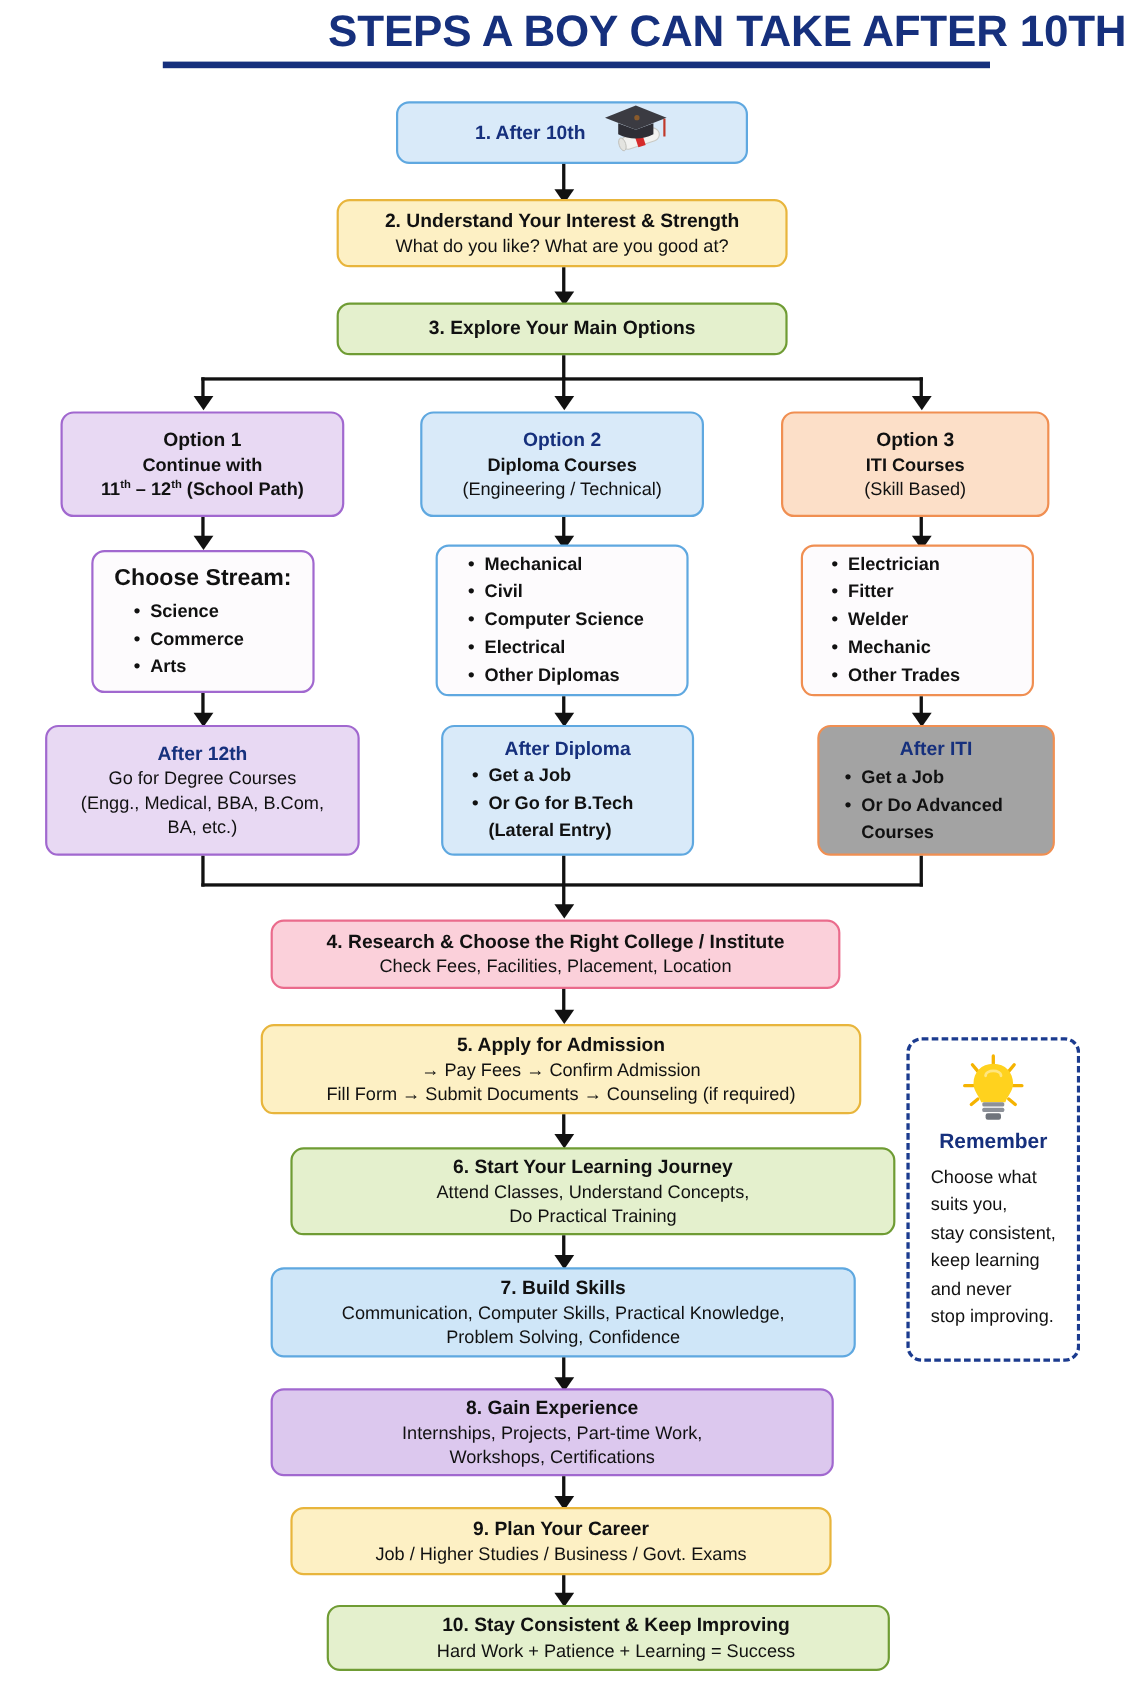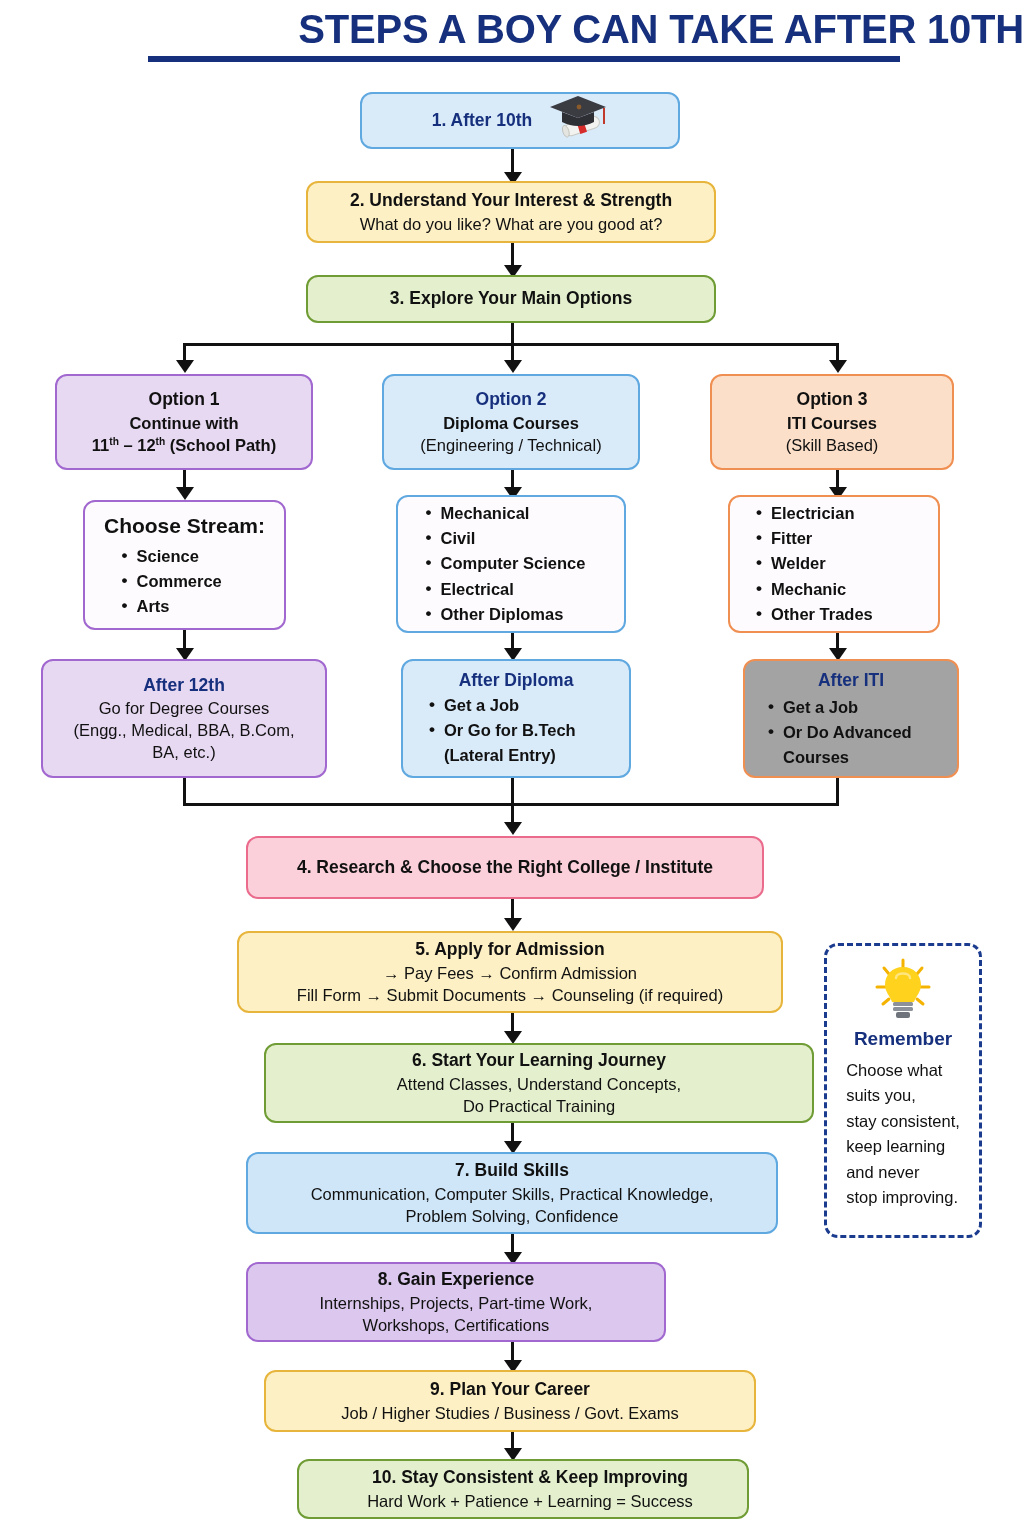--- a/index.html
+++ b/index.html
@@ -215,20 +215,21 @@
   </div>
 
   <div class="vline" style="left:183px; top:778px; height:28px;"></div>
   <div class="vline" style="left:836px; top:778px; height:28px;"></div>
   <div class="hline" style="left:183px; top:803px; width:656px;"></div>
   <div class="vline" style="left:511px; top:778px; height:47px;"></div>
   <div class="arrow" style="left:503.5px; top:822px;"></div>
 
   <div class="node" style="left:246px; top:836px; width:518px; height:63px; background:#fbd0da; border-color:#ea6b8c;">
     <div class="hd">4. Research &amp; Choose the Right College / Institute</div>
+    <div class="sub">Check Fees, Facilities, Placement, Location</div>
   </div>
   <div class="vline" style="left:511px; top:899px; height:23px;"></div>
   <div class="arrow" style="left:503.5px; top:918px;"></div>
 
   <div class="node" style="left:237px; top:931px; width:546px; height:82px; background:#fdf0c4; border-color:#e8b53c;">
     <div class="hd">5. Apply for Admission</div>
     <div class="sub">→ Pay Fees → Confirm Admission</div>
     <div class="sub">Fill Form → Submit Documents → Counseling (if required)</div>
   </div>
   <div class="vline" style="left:511px; top:1013px; height:22px;"></div>
@@ -243,36 +244,36 @@
   <div class="arrow" style="left:503.5px; top:1141px;"></div>
 
   <div class="node" style="left:246px; top:1152px; width:532px; height:82px; background:#cfe6f8; border-color:#5fa8e0;">
     <div class="hd">7. Build Skills</div>
     <div class="sub">Communication, Computer Skills, Practical Knowledge,</div>
     <div class="sub">Problem Solving, Confidence</div>
   </div>
   <div class="vline" style="left:511px; top:1234px; height:22px;"></div>
   <div class="arrow" style="left:503.5px; top:1252px;"></div>
 
-  <div class="node" style="left:246px; top:1262px; width:420px; height:80px; background:#dcc8ee; border-color:#a168cf;">
+  <div class="node" style="left:246px; top:1262px; width:512px; height:80px; background:#dcc8ee; border-color:#a168cf;">
     <div class="hd">8. Gain Experience</div>
     <div class="sub">Internships, Projects, Part-time Work,</div>
     <div class="sub">Workshops, Certifications</div>
   </div>
   <div class="vline" style="left:511px; top:1342px; height:22px;"></div>
   <div class="arrow" style="left:503.5px; top:1360px;"></div>
 
   <div class="node" style="left:264px; top:1370px; width:492px; height:62px; background:#fdf0c4; border-color:#e8b53c;">
     <div class="hd">9. Plan Your Career</div>
     <div class="sub">Job / Higher Studies / Business / Govt. Exams</div>
   </div>
   <div class="vline" style="left:511px; top:1432px; height:20px;"></div>
   <div class="arrow" style="left:503.5px; top:1448px;"></div>
 
-  <div class="node" style="left:297px; top:1459px; width:452px; height:60px; background:#e4f0cd; border-color:#6f9c34;padding-left:24px;">
+  <div class="node" style="left:297px; top:1459px; width:512px; height:60px; background:#e4f0cd; border-color:#6f9c34;padding-left:24px;">
     <div class="hd">10. Stay Consistent &amp; Keep Improving</div>
     <div class="sub">Hard Work + Patience + Learning = Success</div>
   </div>
 
   <div class="remember" style="left:824px; top:943px; width:158px; height:295px;">
     <span class="bulb">
       <svg width="62" height="66" viewBox="0 0 62 66">
         <g stroke="#f5b301" stroke-width="3" stroke-linecap="round">
           <line x1="31" y1="2" x2="31" y2="10"></line>
           <line x1="12" y1="10" x2="17" y2="16"></line>

